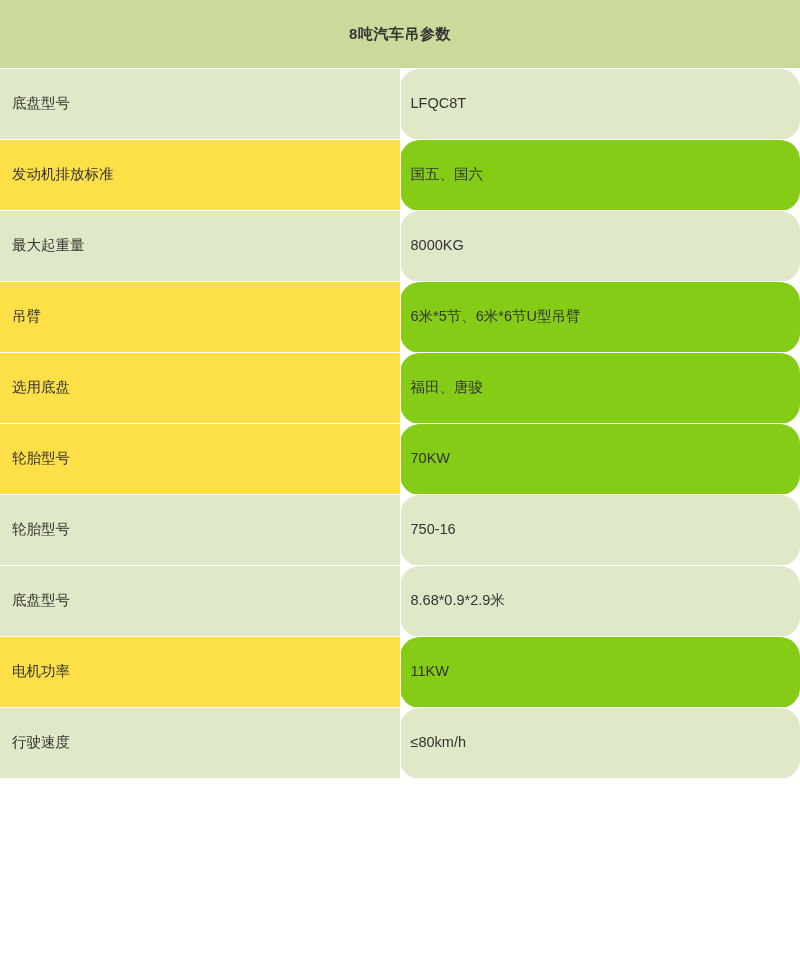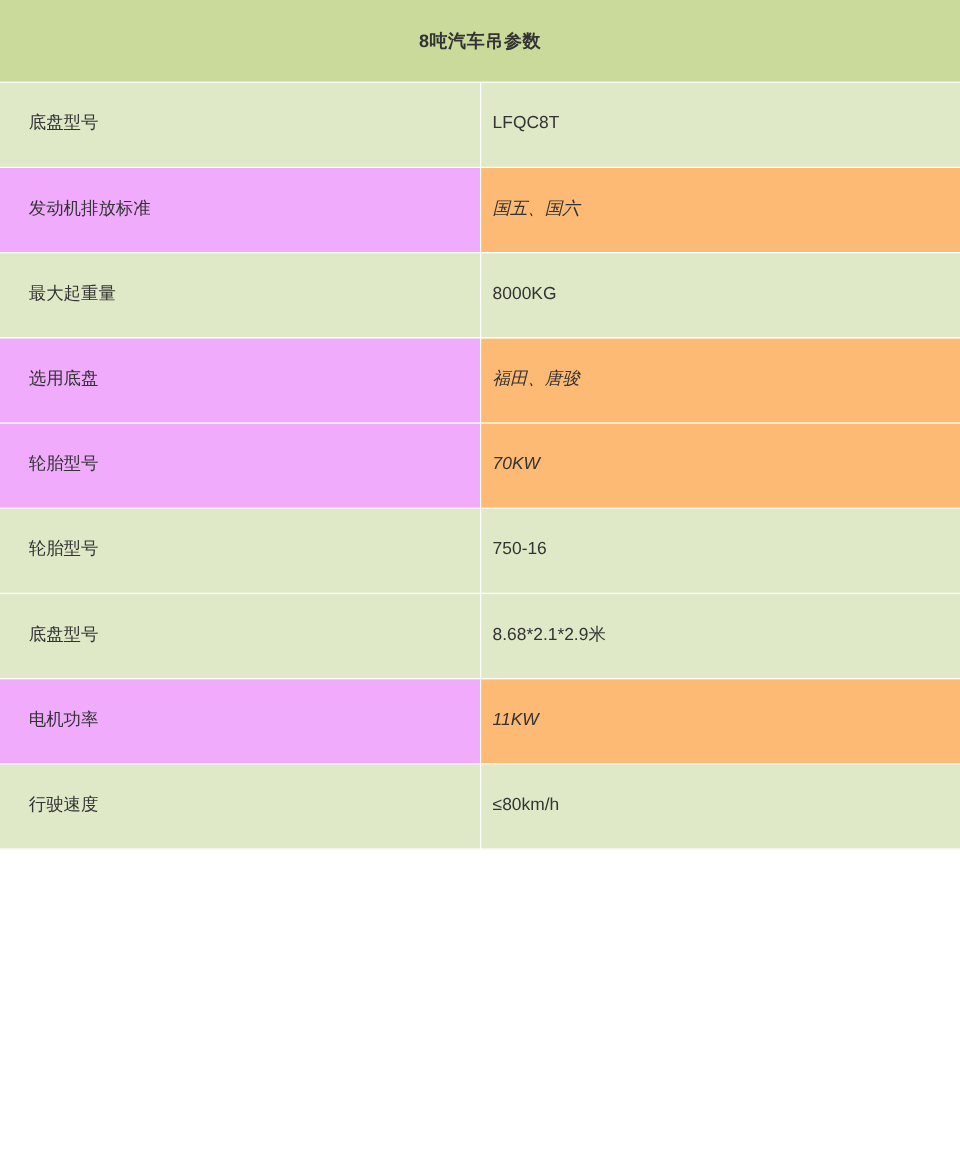--- a/index.html
+++ b/index.html
@@ -25,35 +25,36 @@
     font-size: 15px;
     font-weight: bold;
     height: 68px;
     padding: 0 10px;
     letter-spacing: 0.5px;
   }
   .spec-table td.label-cell,
   .spec-table td.value-cell {
     height: 70px;
     font-size: 14.5px;
-    padding: 0 0 0 24px;
+    padding: 0 0 0 12px;
     vertical-align: middle;
     line-height: 1.5;
   }
   .spec-table td.label-cell {
     width: 377px;
   }
   .spec-table td.value-cell {
     width: 423px;
     padding-left: 10px;
+    border-radius: 20px;
   }
   .row-even td.label-cell { background: #dfe9c7; }
   .row-even td.value-cell { background: #dfe9c7; }
-  .row-odd td.label-cell  { background: #f0abfc; }
-  .row-odd td.value-cell  { background: #fdba74; font-style: italic; }
+  .row-odd td.label-cell  { background: #fde047; }
+  .row-odd td.value-cell  { background: #84cc16; }
   .spec-table td.label-cell { border-right: 1px solid #ffffff; }
   .spec-table tr { border-bottom: 1px solid #ffffff; }
 </style>
 </head>
 <body>
 
 <table class="spec-table">
   <tbody>
     <tr>
       <td class="title-cell" colspan="2">8吨汽车吊参数</td>
@@ -64,34 +65,38 @@
     </tr>
     <tr class="row-odd">
       <td class="label-cell">发动机排放标准</td>
       <td class="value-cell">国五、国六</td>
     </tr>
     <tr class="row-even">
       <td class="label-cell">最大起重量</td>
       <td class="value-cell">8000KG</td>
     </tr>
     <tr class="row-odd">
+      <td class="label-cell">吊臂</td>
+      <td class="value-cell">6米*5节、6米*6节U型吊臂</td>
+    </tr>
+    <tr class="row-odd">
       <td class="label-cell">选用底盘</td>
       <td class="value-cell">福田、唐骏</td>
     </tr>
     <tr class="row-odd">
       <td class="label-cell">轮胎型号</td>
       <td class="value-cell">70KW</td>
     </tr>
     <tr class="row-even">
       <td class="label-cell">轮胎型号</td>
       <td class="value-cell">750-16</td>
     </tr>
     <tr class="row-even">
       <td class="label-cell">底盘型号</td>
-      <td class="value-cell">8.68*2.1*2.9米</td>
+      <td class="value-cell">8.68*0.9*2.9米</td>
     </tr>
     <tr class="row-odd">
       <td class="label-cell">电机功率</td>
       <td class="value-cell">11KW</td>
     </tr>
     <tr class="row-even">
       <td class="label-cell">行驶速度</td>
       <td class="value-cell">≤80km/h</td>
     </tr>
   </tbody>

